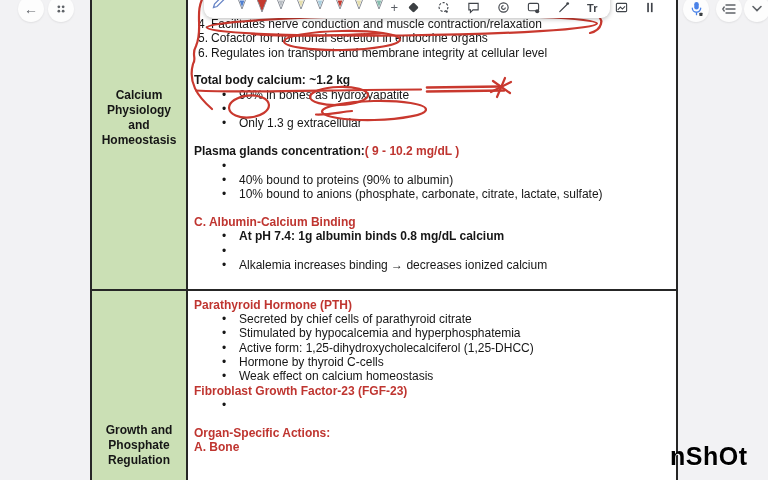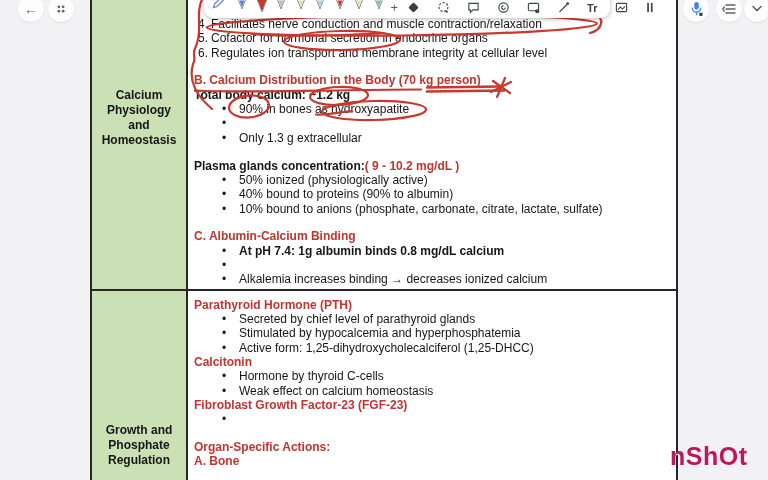--- a/index.html
+++ b/index.html
@@ -79,21 +79,21 @@
   .c-toc  { left:716px; }
   .c-chev { left:744px; }
 
   
   .anno { position:absolute; left:0; top:0; z-index:6; pointer-events:none; }
 
   
   .watermark {
     position:absolute; left:670px; top:442px;
     font-size:25px; font-weight:bold; letter-spacing:.5px;
-    color:#be185d; text-shadow:0 1px 0 #ffffff;
+    color:#000000; text-shadow:0 1px 0 #ffffff;
     z-index:2;
   }
 </style>
 </head>
 <body>
 
 <div class="doc-table">
   <div class="row row-1">
     <div class="hcell">
         <div>Calcium</div>
@@ -109,44 +109,40 @@
         <div class="line">
           <span class="marker num">5.</span>
           <span>Cofactor for hormonal secretion in endocrine organs</span>
         </div>
         <div class="line">
           <span class="marker num">6.</span>
           <span>Regulates ion transport and membrane integrity at cellular level</span>
         </div>
         <div class="sp"></div>
         <div class="line">
-          <span class="r">B. Calcium Distribution in the Body (70 kg person)</span>
-        </div>
-        <div class="line">
           <span class="b">Total body calcium: ~1.2 kg</span>
         </div>
         <div class="line">
           <span class="marker bullet">•</span>
           <span>90% in bones as hydroxyapatite</span>
         </div>
         <div class="line">
           <span class="marker bullet">•</span>
         </div>
         <div class="line">
           <span class="marker bullet">•</span>
           <span>Only 1.3 g extracellular</span>
         </div>
         <div class="sp"></div>
         <div class="line">
           <span class="b">Plasma glands concentration: </span>
           <span class="r">( 9 - 10.2 mg/dL )</span>
         </div>
         <div class="line">
           <span class="marker bullet">•</span>
-          <span>50% ionized (physiologically active)</span>
         </div>
         <div class="line">
           <span class="marker bullet">•</span>
           <span>40% bound to proteins (90% to albumin)</span>
         </div>
         <div class="line">
           <span class="marker bullet">•</span>
           <span>10% bound to anions (phosphate, carbonate, citrate, lactate, sulfate)</span>
         </div>
         <div class="sp"></div>
@@ -171,32 +167,29 @@
         <div>Growth and</div>
         <div>Phosphate</div>
         <div>Regulation</div>
       </div>
     <div class="ccell">
         <div class="line">
           <span class="r">Parathyroid Hormone (PTH)</span>
         </div>
         <div class="line">
           <span class="marker bullet">•</span>
-          <span>Secreted by chief level of parathyroid glands</span>
+          <span>Secreted by chief cells of parathyroid citrate</span>
         </div>
         <div class="line">
           <span class="marker bullet">•</span>
           <span>Stimulated by hypocalcemia and hyperphosphatemia</span>
         </div>
         <div class="line">
           <span class="marker bullet">•</span>
           <span>Active form: 1,25-dihydroxycholecalciferol (1,25-DHCC)</span>
-        </div>
-        <div class="line">
-          <span class="r">Calcitonin</span>
         </div>
         <div class="line">
           <span class="marker bullet">•</span>
           <span>Hormone by thyroid C-cells</span>
         </div>
         <div class="line">
           <span class="marker bullet">•</span>
           <span>Weak effect on calcium homeostasis</span>
         </div>
         <div class="line">

